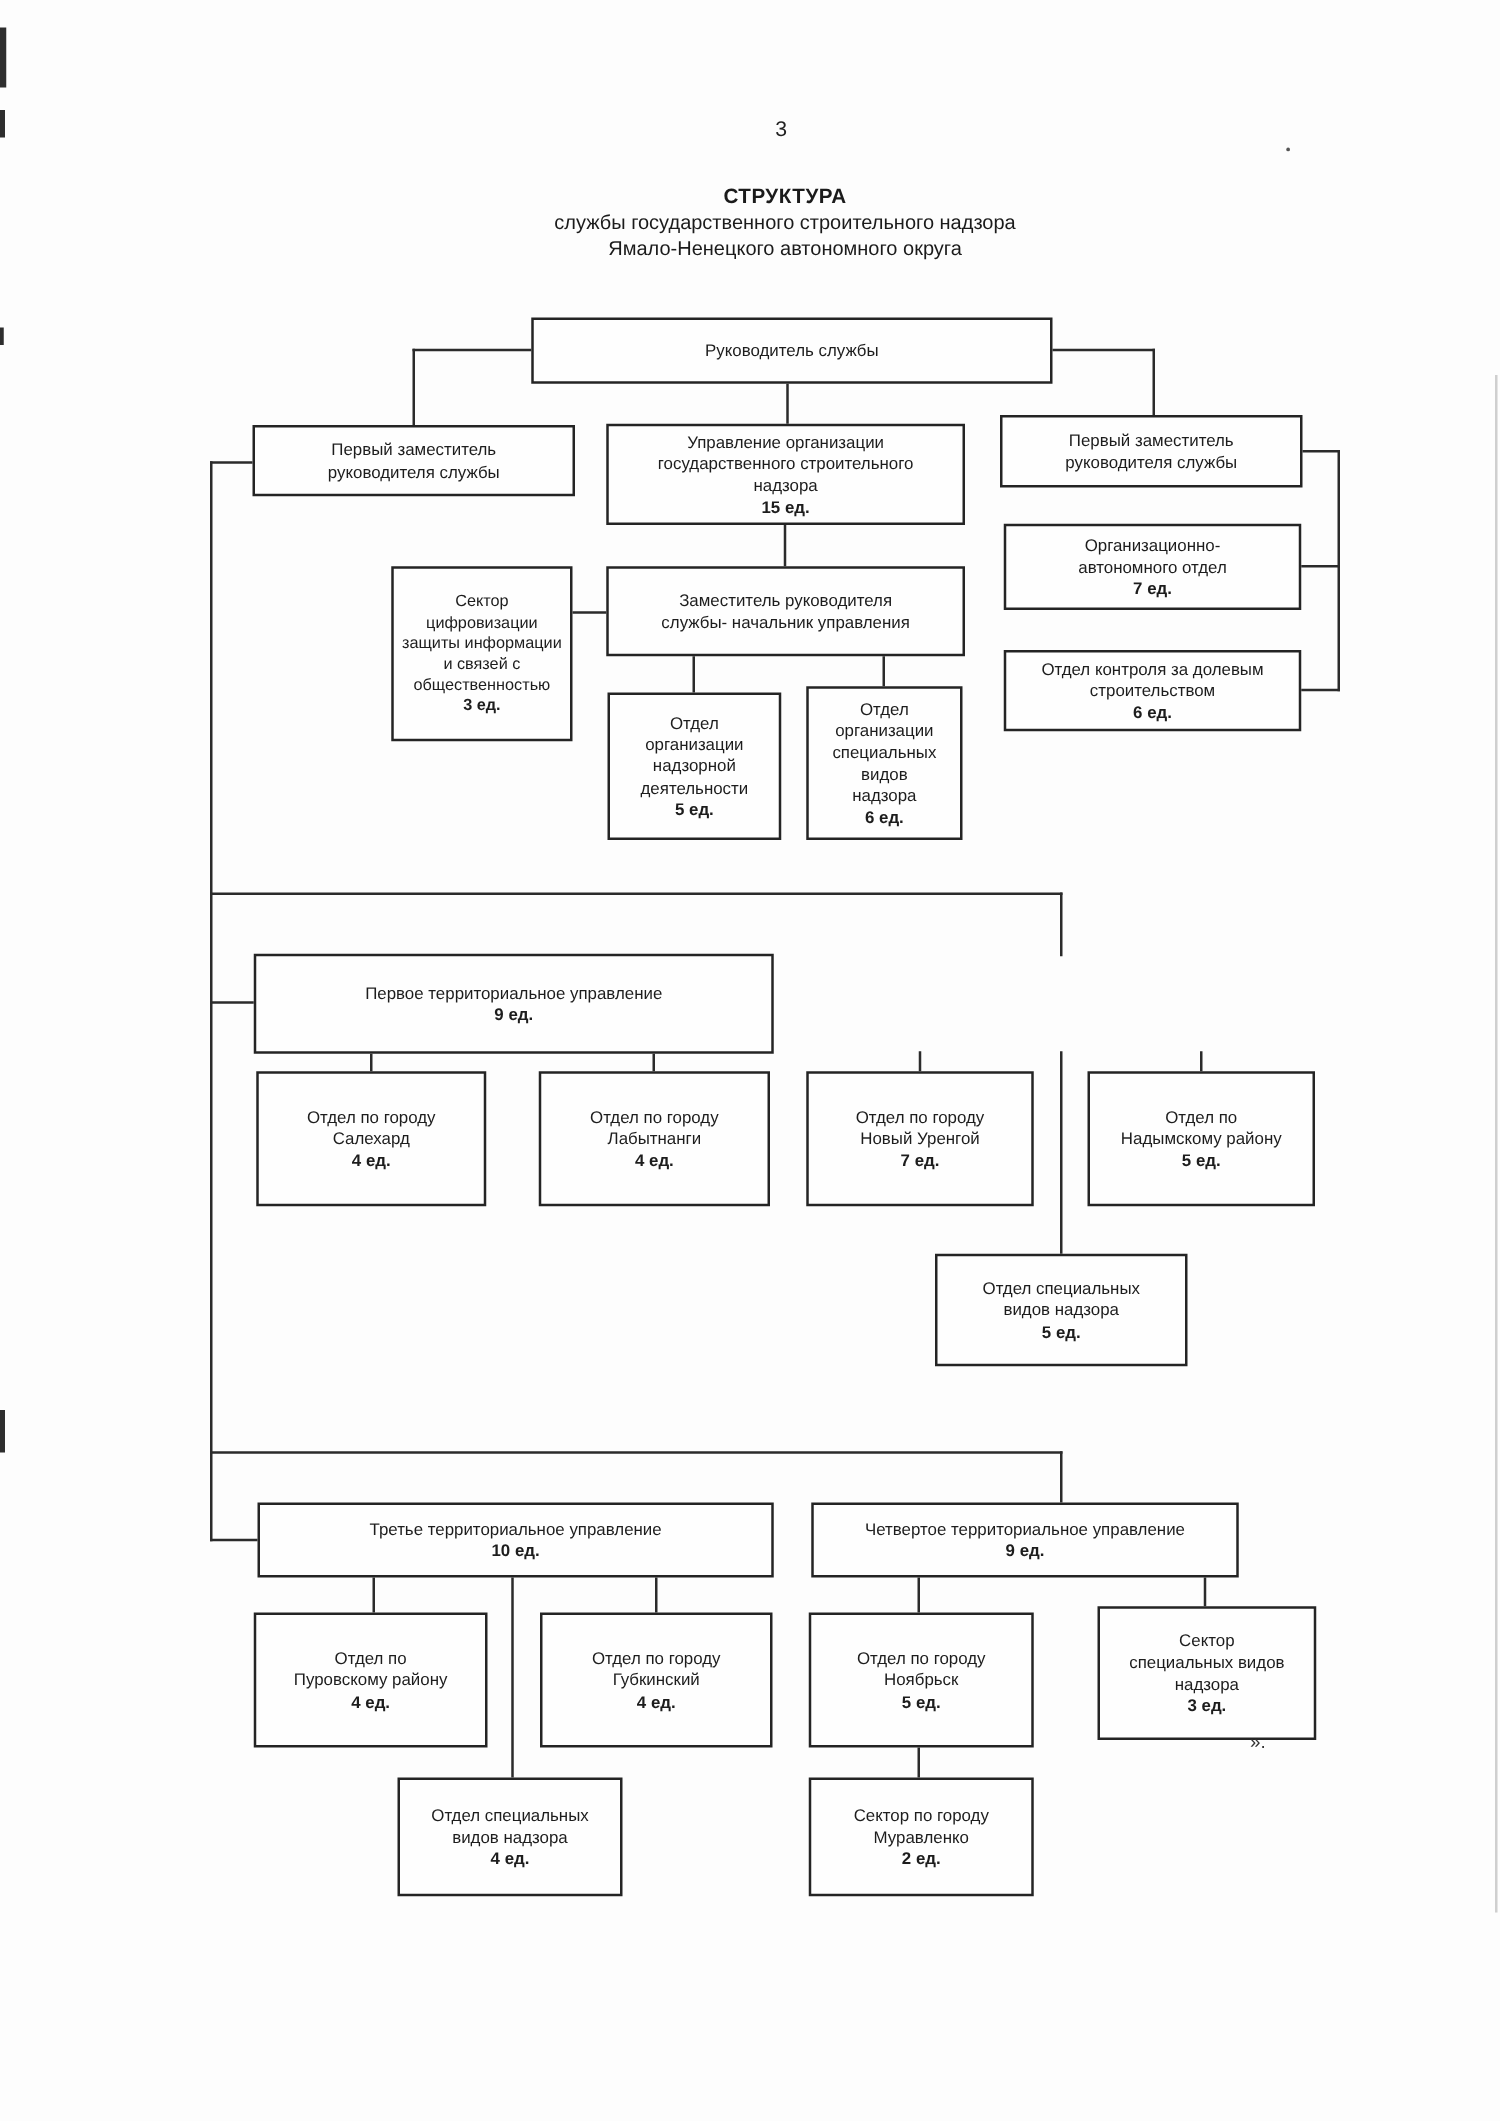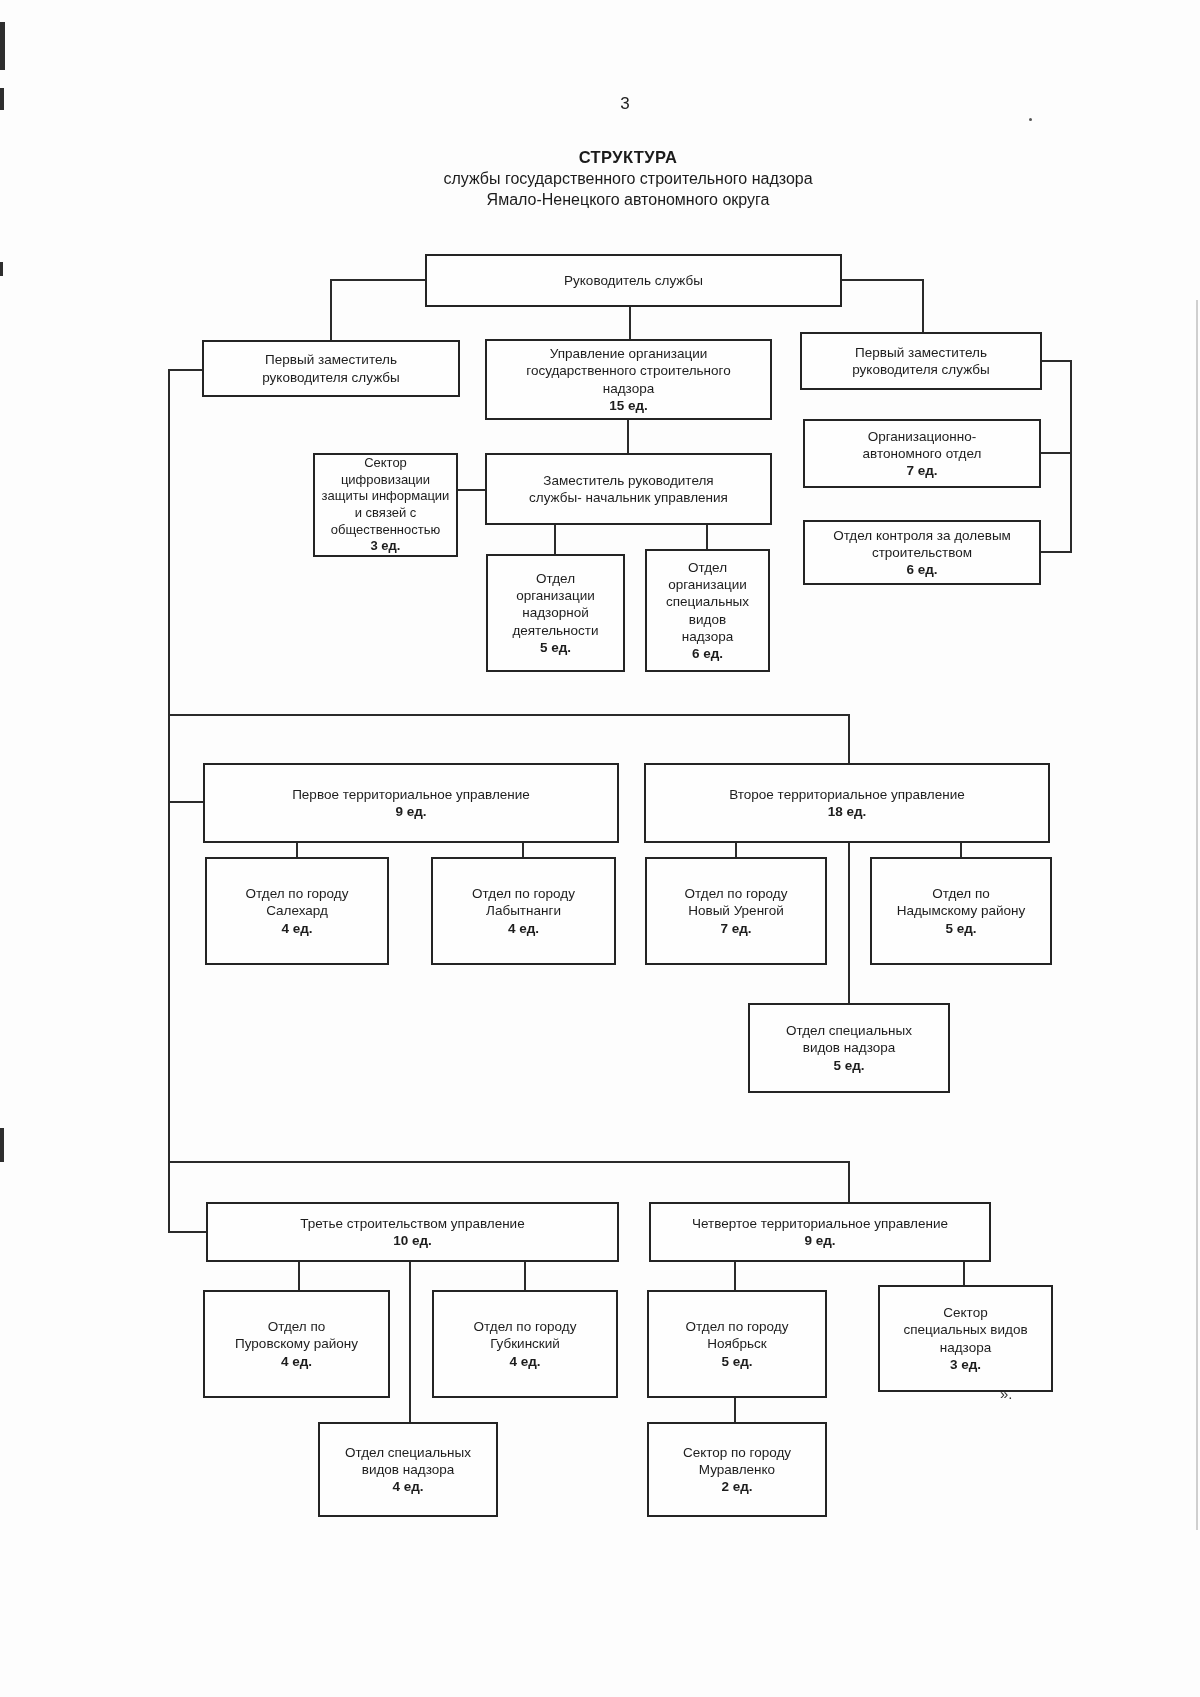--- a/index.html
+++ b/index.html
@@ -100,21 +100,21 @@
 автономного отдел</div>
     <div class="unt">7 ед.</div>
   </div>
 
   <div class="box" style="left:803px;top:520px;width:238px;height:65px">
     <div class="lbl">Отдел контроля за долевым
 строительством</div>
     <div class="unt">6 ед.</div>
   </div>
 
-  <div class="box" style="left:313px;top:453px;width:145px;height:104px;font-size:13px">
+  <div class="box" style="left:313px;top:453px;width:145px;height:140px;font-size:13px">
     <div class="lbl">Сектор цифровизации
 защиты информации
 и связей с
 общественностью</div>
     <div class="unt">3 ед.</div>
   </div>
 
   <div class="box" style="left:485px;top:453px;width:287px;height:72px">
     <div class="lbl">Заместитель руководителя
 службы- начальник управления</div>
@@ -135,24 +135,20 @@
 видов
 надзора</div>
     <div class="unt">6 ед.</div>
   </div>
 
   <div class="box" style="left:203px;top:763px;width:416px;height:80px">
     <div class="lbl">Первое территориальное управление</div>
     <div class="unt">9 ед.</div>
   </div>
 
-  <div class="box" style="left:644px;top:763px;width:406px;height:80px">
-    <div class="lbl">Второе территориальное управление</div>
-    <div class="unt">18 ед.</div>
-  </div>
 
   <div class="box" style="left:205px;top:857px;width:184px;height:108px">
     <div class="lbl">Отдел по городу
 Салехард</div>
     <div class="unt">4 ед.</div>
   </div>
 
   <div class="box" style="left:431px;top:857px;width:185px;height:108px">
     <div class="lbl">Отдел по городу
 Лабытнанги</div>
@@ -171,21 +167,21 @@
     <div class="unt">5 ед.</div>
   </div>
 
   <div class="box" style="left:748px;top:1003px;width:202px;height:90px">
     <div class="lbl">Отдел специальных
 видов надзора</div>
     <div class="unt">5 ед.</div>
   </div>
 
   <div class="box" style="left:206px;top:1202px;width:413px;height:60px">
-    <div class="lbl">Третье строительством управление</div>
+    <div class="lbl">Третье территориальное управление</div>
     <div class="unt">10 ед.</div>
   </div>
 
   <div class="box" style="left:649px;top:1202px;width:342px;height:60px">
     <div class="lbl">Четвертое территориальное управление</div>
     <div class="unt">9 ед.</div>
   </div>
 
   <div class="box" style="left:203px;top:1290px;width:187px;height:108px">
     <div class="lbl">Отдел по

